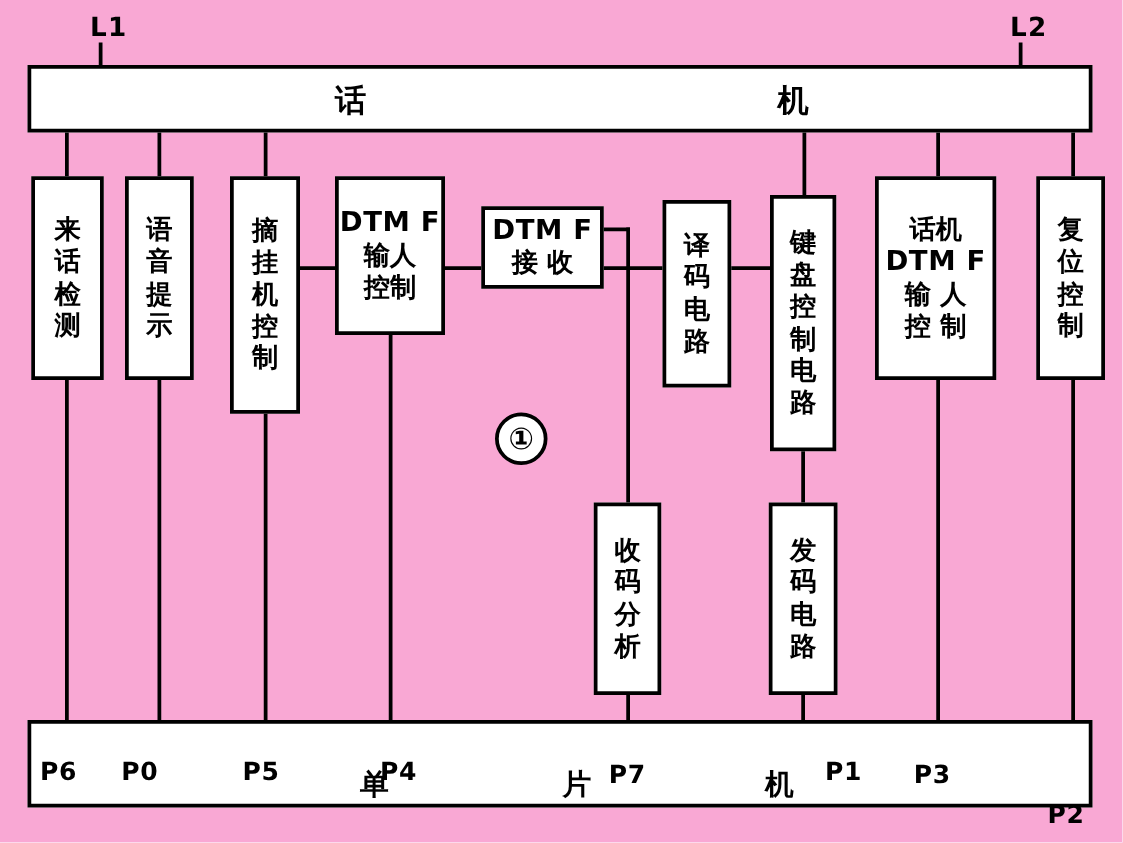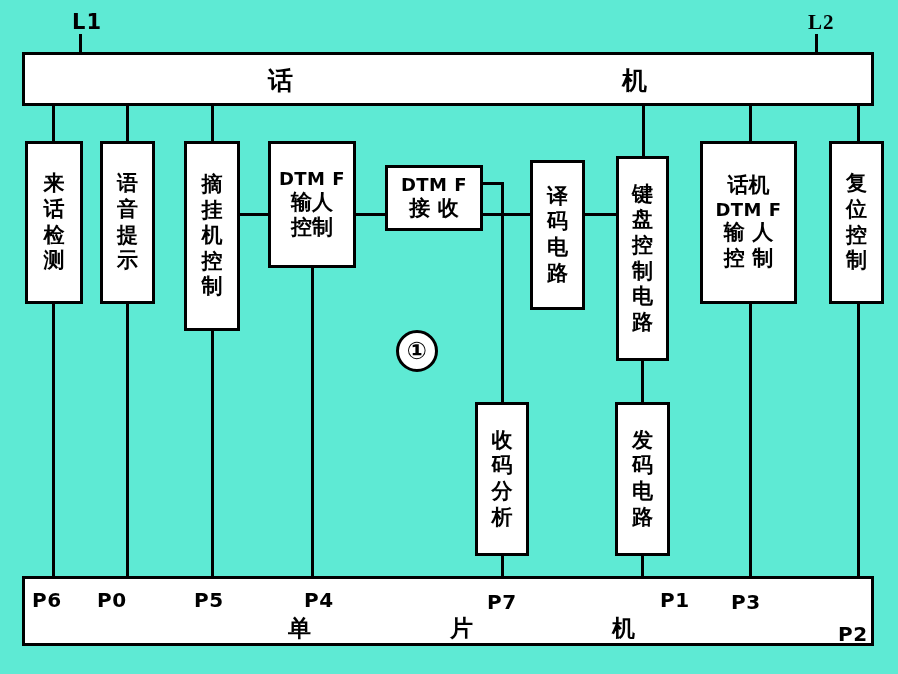--- a/index.html
+++ b/index.html
@@ -9,21 +9,21 @@
     background: #ffffff;
   }
   body {
     font-family: "DejaVu Sans", "Liberation Sans", sans-serif;
     color: #000000;
   }
   #diagram-root {
     position: relative;
     width: 898px;
     height: 674px;
-    background: #5eead4;
+    background: #f9a8d4;
     overflow: hidden;
   }
 
   
   .box {
     position: absolute;
     box-sizing: border-box;
     border: 3px solid #000000;
     background: #ffffff;
     display: flex;
@@ -66,38 +66,39 @@
   }
 
   
   .cjk-v {
     font-size: 21px;
     font-weight: 700;
     line-height: 1.22;
     letter-spacing: 0;
   }
   .latin {
-    font-size: 18px;
+    font-size: 22px;
     font-weight: 700;
     line-height: 1.2;
     letter-spacing: 0.5px;
   }
 
   
   .lterm {
     font-size: 21px;
     font-weight: 700;
     letter-spacing: 1px;
   }
 
   
   .port {
     font-size: 20px;
     font-weight: 700;
     letter-spacing: 0.5px;
+    margin-top: 17px;
   }
 
   
   .circled {
     position: absolute;
     width: 42px;
     height: 42px;
     border: 3px solid #000000;
     border-radius: 50%;
     box-sizing: border-box;
@@ -110,21 +111,21 @@
     background: #ffffff;
     z-index: 4;
   }
 </style>
 </head>
 <body>
 
 <div id="diagram-root">
 
   <div class="label lterm" style="left:72px; top:12px;">L1</div>
-  <div class="label lterm" style="left:808px; top:12px;font-family:Liberation Serif, serif;">L2</div>
+  <div class="label lterm" style="left:808px; top:12px;">L2</div>
 
   <div class="wire wire-v" style="left:79px; top:34px; height:20px;"></div>
   <div class="wire wire-v" style="left:815px; top:34px; height:20px;"></div>
 
   <div class="busbar" style="left:22px; top:52px; width:852px; height:54px;"></div>
   <div class="bus-text" style="left:268px; top:68px;">话</div>
   <div class="bus-text" style="left:622px; top:68px;">机</div>
 
   <div class="wire wire-v" style="left:52px;  top:104px; height:38px;"></div>
   <div class="wire wire-v" style="left:126px; top:104px; height:38px;"></div>

